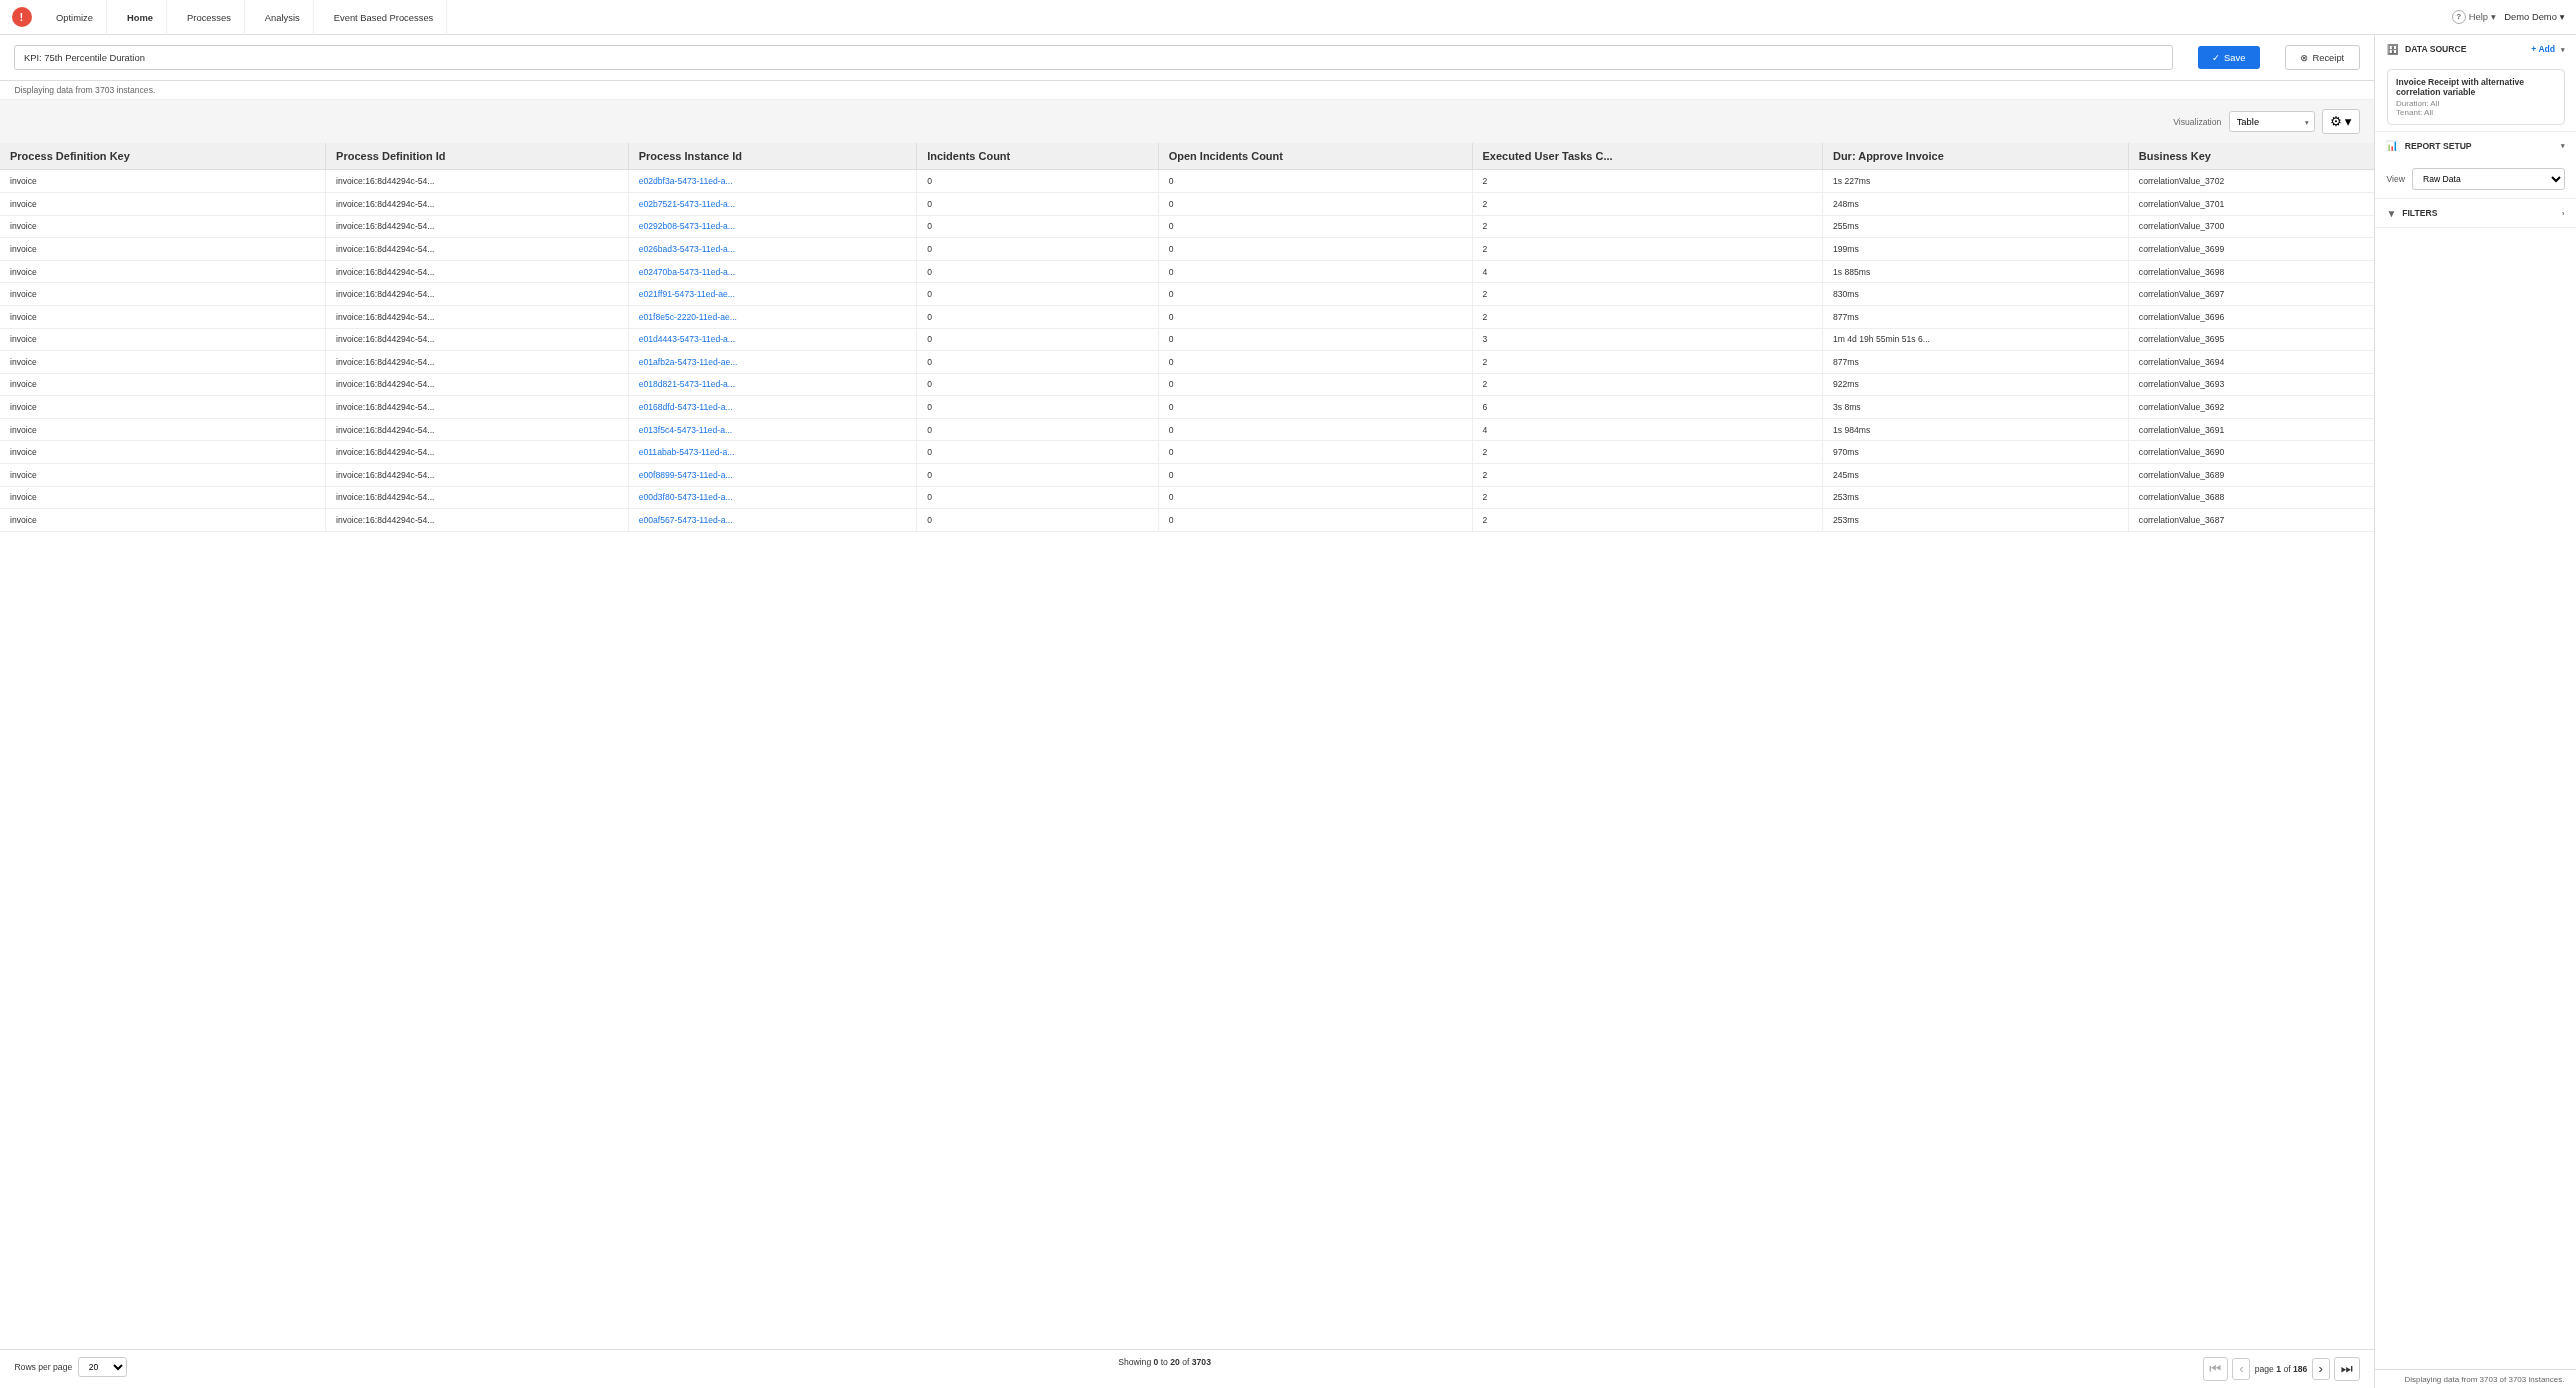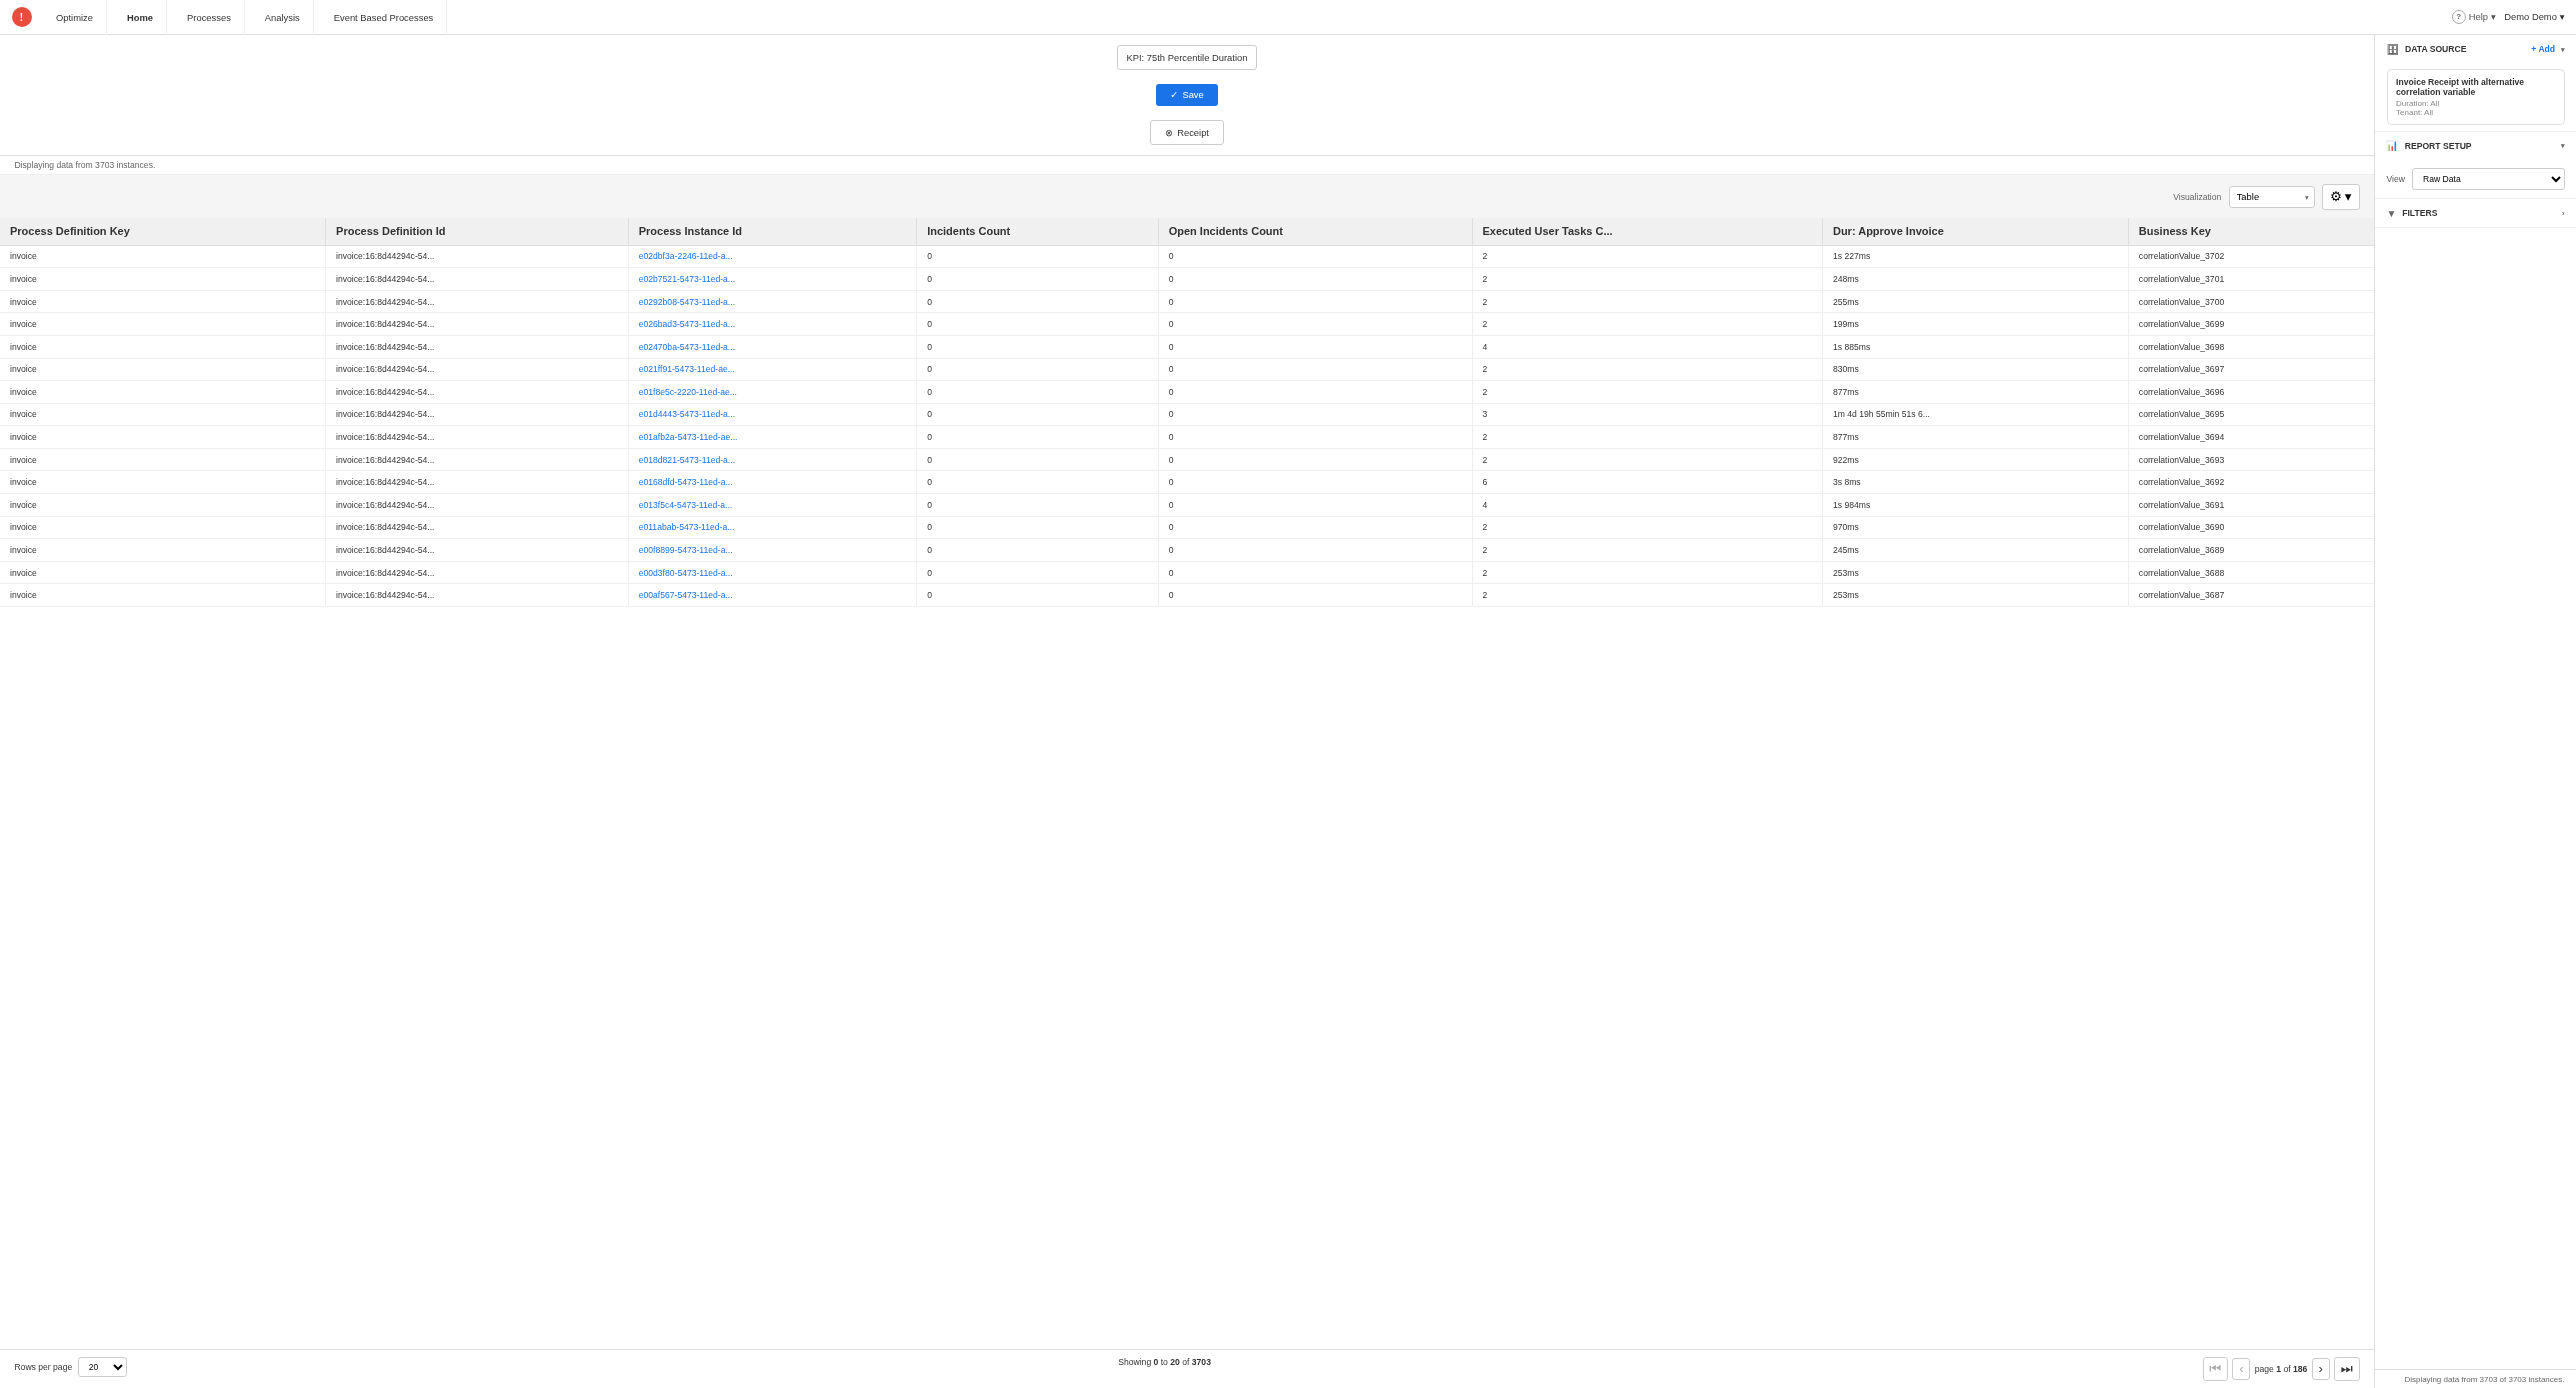--- a/index.html
+++ b/index.html
@@ -34,21 +34,21 @@
 
     
     .main-layout { display: flex; height: calc(100vh - 35px); }
 
     
     .content-area { flex: 1; display: flex; flex-direction: column; overflow: hidden; }
 
     
     .toolbar {
       background: #fff; padding: 10px 14.4px; display: flex; align-items: center;
-      border-bottom: 0.7px solid #ddd; gap: 14px; flex-direction: column;
+      border-bottom: 0.7px solid #ddd; gap: 25px;
     }
     .kpi-input {
       flex: 1; border: 0.7px solid #ccc; border-radius: 2.9px;
       padding: 5.8px 8.6px; font-size: 9.4px; color: #333;
     }
     .btn-save {
       background: #1a73e8; color: #fff; border: none; border-radius: 2.9px;
       padding: 5.8px 14.4px; font-size: 9.4px; cursor: pointer; display: flex;
       align-items: center; gap: 4.3px;
     }
@@ -244,21 +244,21 @@
               <th>Open Incidents Count</th>
               <th>Executed User Tasks C...</th>
               <th>Dur: Approve Invoice</th>
               <th>Business Key</th>
             </tr>
           </thead>
           <tbody id="table-body">
           <tr>
                 <td>invoice</td>
                 <td>invoice:16:8d44294c-54...</td>
-                <td class="link" style="color: rgb(26, 115, 232); cursor: pointer;">e02dbf3a-2246-11ed-a...</td>
+                <td class="link" style="color: rgb(26, 115, 232); cursor: pointer;">e02dbf3a-5473-11ed-a...</td>
                 <td>0</td>
                 <td>0</td>
                 <td>2</td>
                 <td>1s 227ms</td>
                 <td>correlationValue_3702</td>
               </tr>
               <tr>
                 <td>invoice</td>
                 <td>invoice:16:8d44294c-54...</td>
                 <td class="link" style="color: rgb(26, 115, 232); cursor: pointer;">e02b7521-5473-11ed-a...</td>

